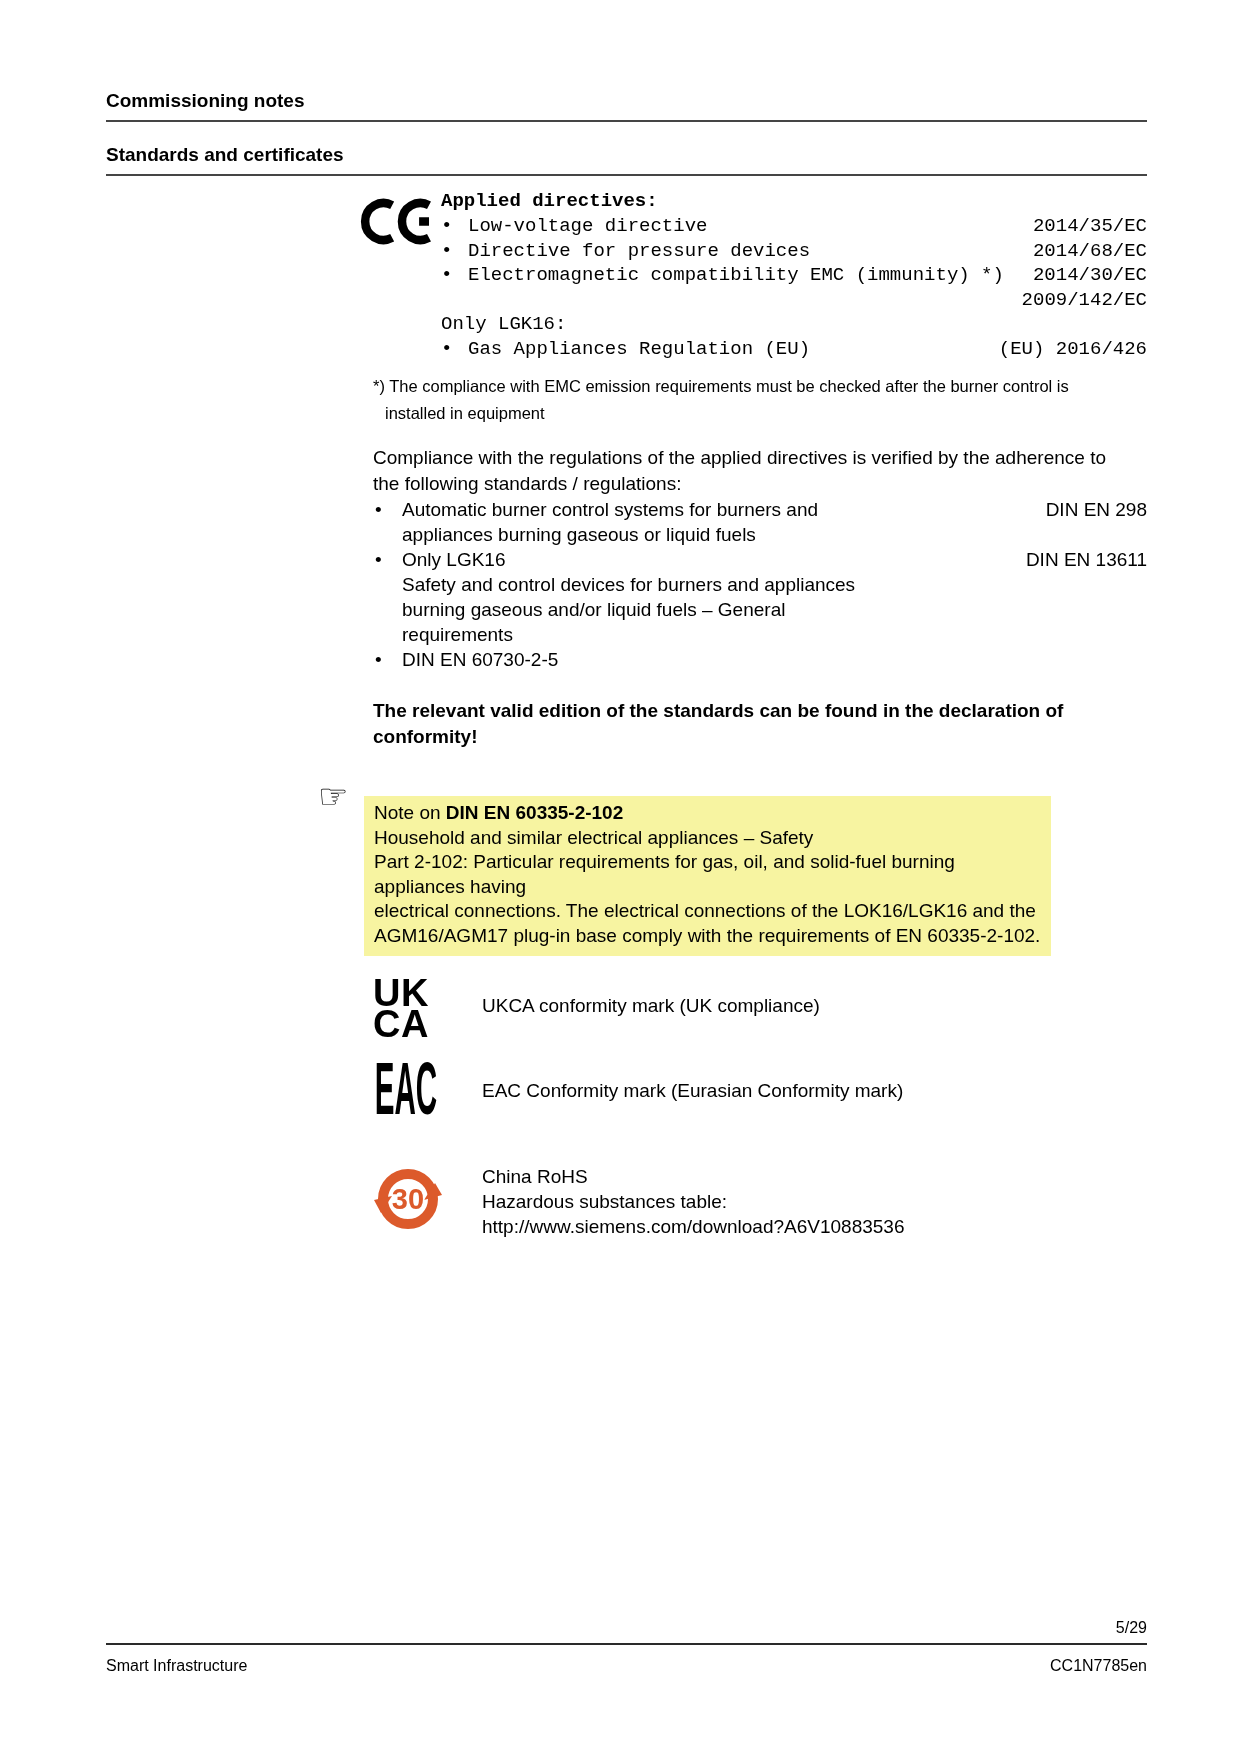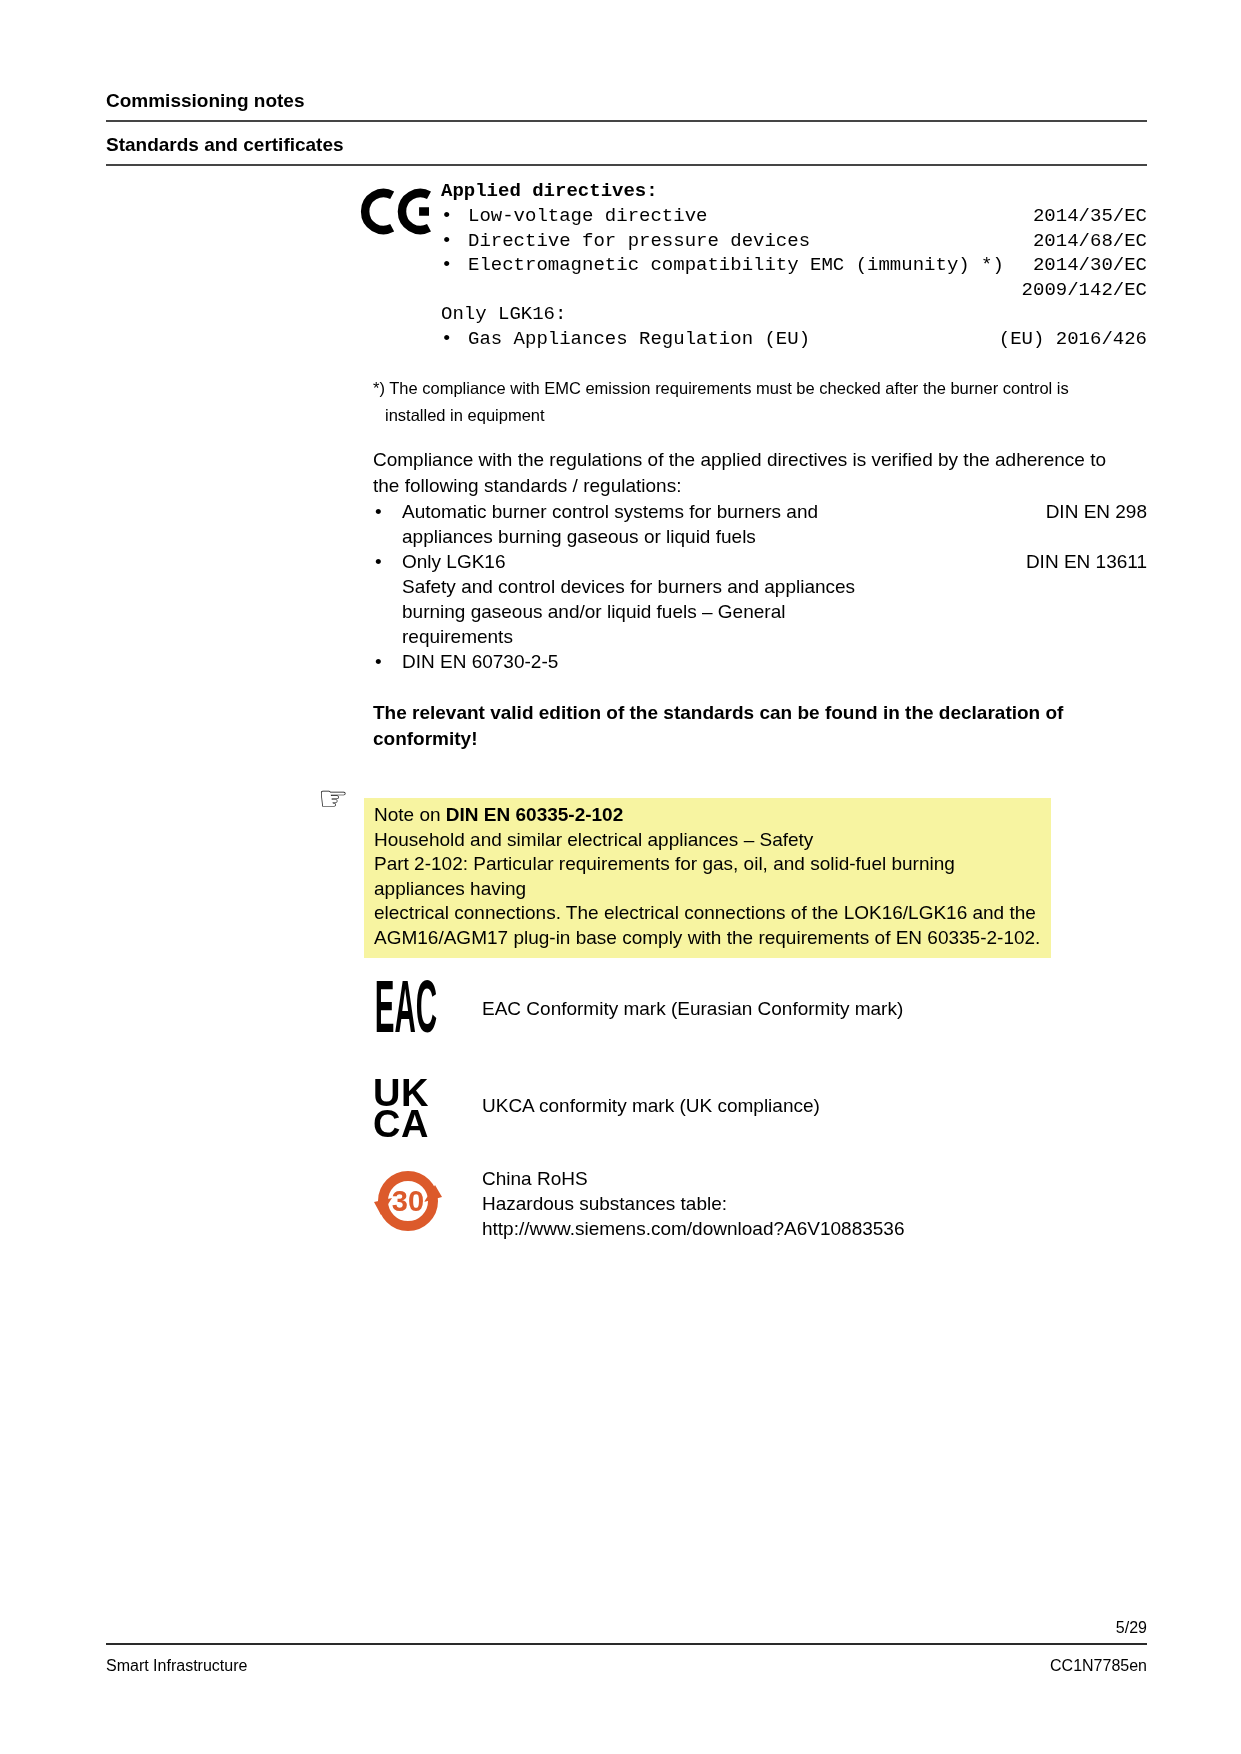--- a/index.html
+++ b/index.html
@@ -17,34 +17,34 @@
     font-size:19px; font-weight:bold; line-height:22px;
     padding-bottom:8px;
     border-bottom:2px solid #454545;
   }
   .para {
     margin-left:267px;
     font-size:19px; line-height:26px;
     white-space:pre-line;
   }
   .para-burner { margin-top:14px; }
-  .head-standards { margin-top:12px; }
+  .head-standards { margin-top:22px; }
 
   
   .ce-row { display:flex; margin-top:12px; margin-left:252px; }
   .ce-logo { width:74px; height:51px; flex:none; margin-top:8px; }
   .dir-col { flex:1; margin-left:9px;font-family:Liberation Mono, monospace; }
   .dir-title { font-size:19px; font-weight:bold; line-height:26px; }
   .dir-row { display:flex; font-size:19px; line-height:24.5px; }
   .dir-bullet { width:27px; flex:none; }
   .dir-label { flex:1; }
   .dir-value { flex:none; }
   .only-line { font-size:19px; line-height:24.5px; }
 
-  .footnote { margin-left:267px; margin-top:24px; font-size:16.5px; line-height:27px; }
+  .footnote { margin-left:267px; margin-top:12px; font-size:16.5px; line-height:27px; }
   .fn2 { padding-left:12px; }
 
   .compliance { margin-top:18px; }
 
   .std-list { margin-left:269px; }
   .std-row { display:flex; font-size:19px; line-height:25px; }
   .std-bullet { width:27px; flex:none; }
   .std-label { flex:1; white-space:pre-line; }
   .std-value { flex:none; }
 
@@ -180,37 +180,37 @@
       <div class="hand">☞</div>
       <div class="note-box" style="background-color: rgb(247, 244, 161); margin-top: 29px;">
         <div><span>Note on </span><span class="note-bold">DIN EN 60335-2-102</span></div>
         <div class="note-body">Household and similar electrical appliances – Safety
 Part 2-102: Particular requirements for gas, oil, and solid-fuel burning appliances having
 electrical connections. The electrical connections of the LOK16/LGK16 and the
 AGM16/AGM17 plug-in base comply with the requirements of EN 60335-2-102.</div>
       </div>
     </div>
 
+    <div class="mark-row row-ukca">
+      <div class="mark-logo-cell">
+        <div class="ukca-box">
+          <span>UK</span>
+          <span>CA</span>
+        </div>
+      </div>
+      <div class="mark-caption">UKCA conformity mark (UK compliance)</div>
+    </div>
+
     <div class="mark-row row-eac">
       <div class="mark-logo-cell">
         <svg class="eac-box" viewBox="0 0 66 78">
           <text x="33" y="45" text-anchor="middle" font-family="Liberation Sans, sans-serif" font-weight="bold" font-size="60" textLength="64" lengthAdjust="spacingAndGlyphs" transform="scale(1,1.28)" fill="#000">EAC</text>
         </svg>
       </div>
       <div class="mark-caption">EAC Conformity mark (Eurasian Conformity mark)</div>
-    </div>
-
-    <div class="mark-row row-ukca">
-      <div class="mark-logo-cell">
-        <div class="ukca-box">
-          <span>UK</span>
-          <span>CA</span>
-        </div>
-      </div>
-      <div class="mark-caption">UKCA conformity mark (UK compliance)</div>
     </div>
 
     <div class="mark-row row-rohs">
       <div class="mark-logo-cell">
         <svg width="70" height="70" viewBox="0 0 70 70" style="color: rgb(220, 90, 43);">
           <circle cx="35" cy="35" r="25" fill="none" stroke="currentColor" stroke-width="10"></circle>
           <polygon points="1,36 19,32 8,49" fill="currentColor"></polygon>
           <polygon points="69,31 51,36 62,19" fill="currentColor"></polygon>
           <text x="35" y="45" text-anchor="middle" font-family="Liberation Sans, sans-serif" font-weight="bold" font-size="29" fill="currentColor" stroke="#ffffff" stroke-width="3" paint-order="stroke">30</text>
         </svg>

